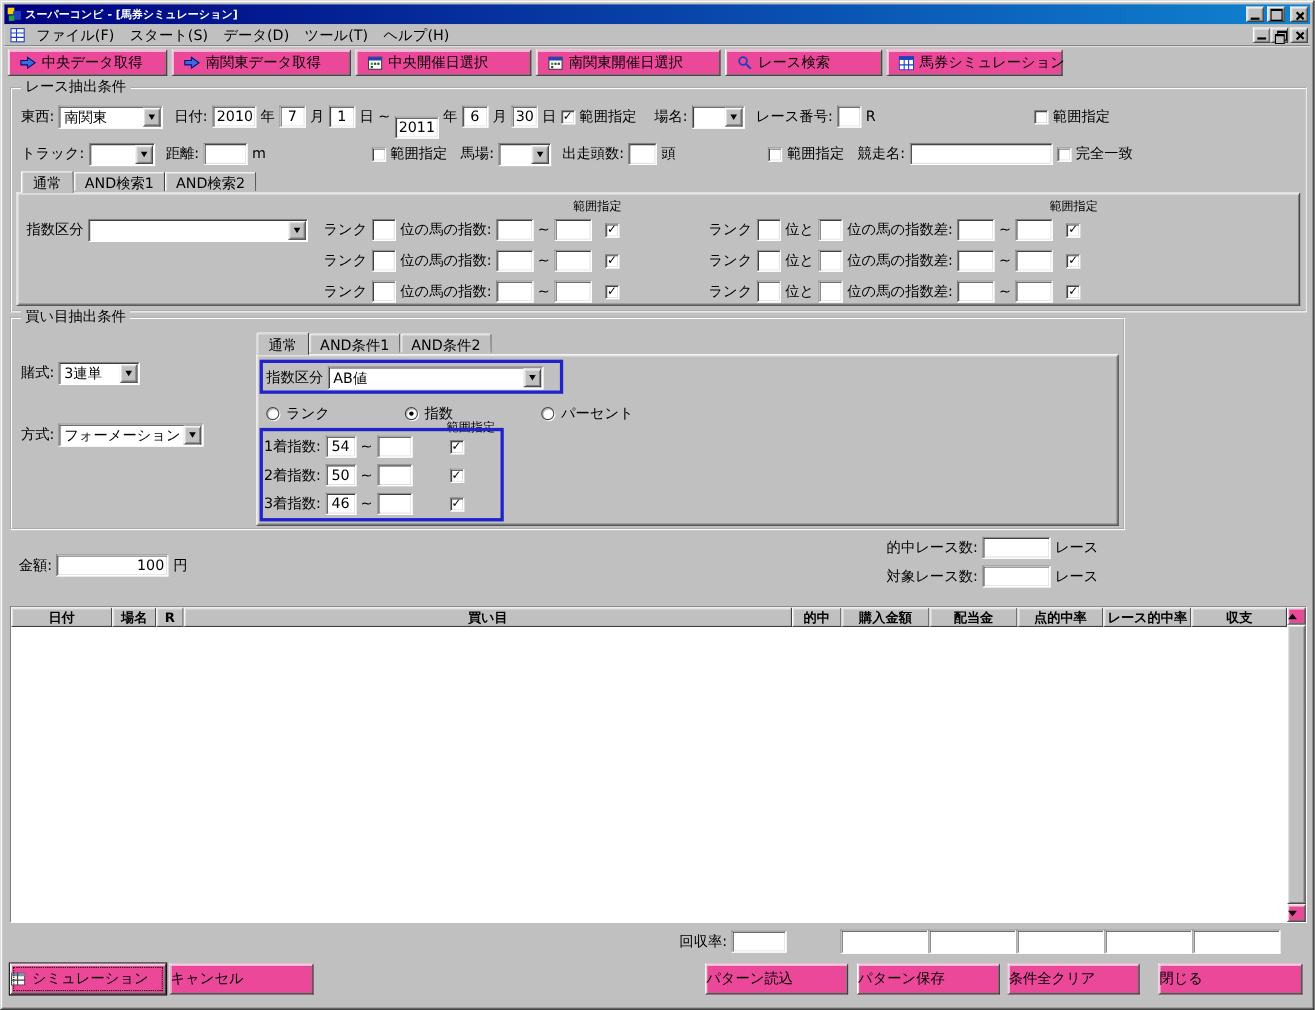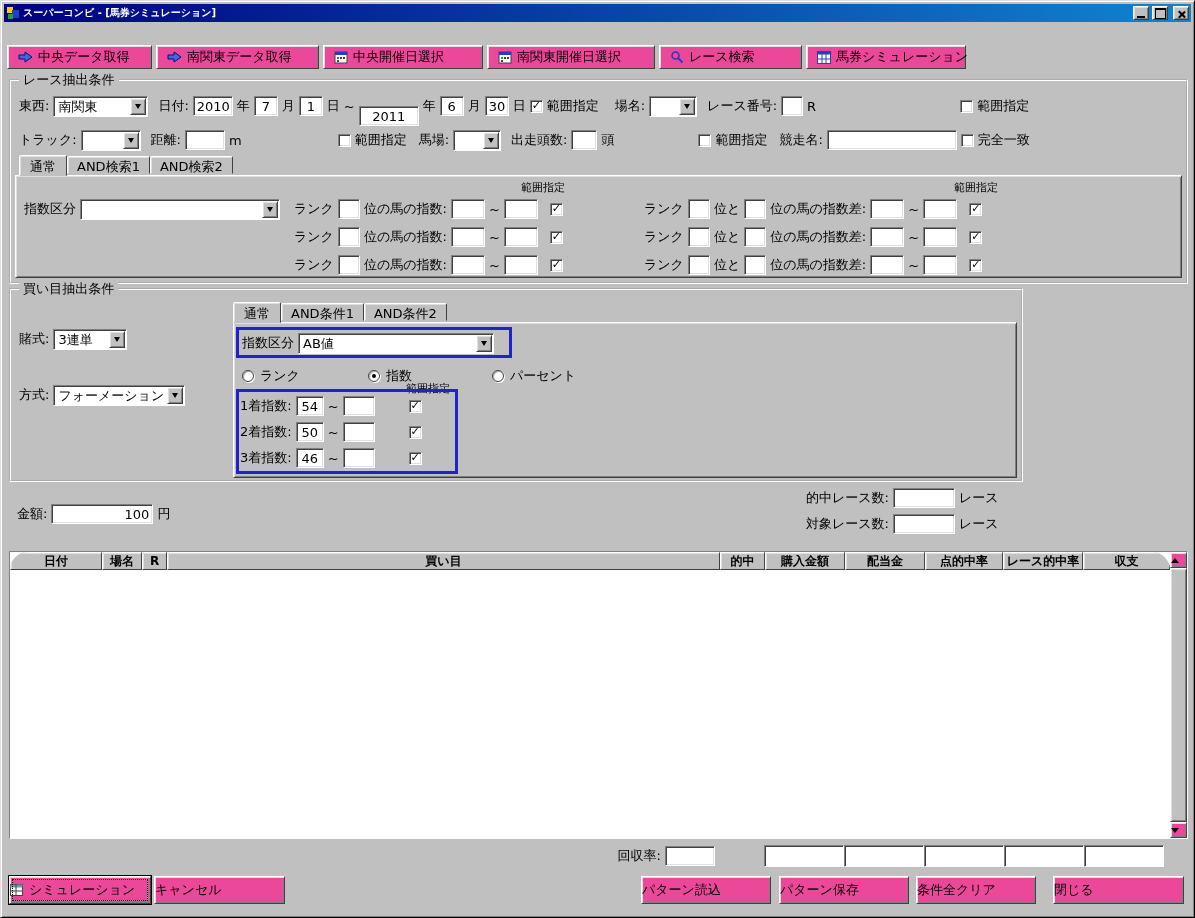--- a/index.html
+++ b/index.html
@@ -137,21 +137,21 @@
 
   
   .hibox { position: absolute; border: 3px solid #2222cc; pointer-events: none; z-index: 5; }
 
   
   .table-wrap {
     position: absolute; top: 550px; left: 8px; width: 1179px; height: 288px;
     display: flex; background: #fff;
     border: 1px solid; border-color: #808080 #fff #fff #808080;
   }
-  .table-main { flex: 1; display: flex; flex-direction: column; overflow: hidden; border-radius: 18px; }
+  .table-main { flex: 1; display: flex; flex-direction: column; overflow: hidden; }
   .thead { display: flex; height: 18px; flex: none; }
   .th {
     background: #c0c0c0; font-weight: bold; font-size: 12px; flex: none;
     border: 1px solid; border-color: #fff #404040 #404040 #fff;
     box-shadow: inset 1px 1px 0 #dfdfdf;
     display: flex; align-items: center; justify-content: center;
     overflow: hidden; white-space: nowrap;
   }
   .tbody { flex: 1; background: #fff; }
   .vscroll {
@@ -183,20 +183,39 @@
           <rect x="2" y="8" width="5" height="5" fill="#20a040"></rect>
         </svg>
     </span>
     <span class="title">スーパーコンビ - [馬券シミュレーション]</span>
     <span style="flex:1"></span>
     <span class="winbtn g-min"></span>
     <span class="winbtn g-max"></span>
     <span class="winbtn g-x" style="margin-left:2px"></span>
   </div>
 
+  <div class="menubar">
+    <span class="icon" style="margin:0 3px">
+      <svg width="14" height="14">
+          <rect x="1" y="1" width="12" height="12" fill="#fff" stroke="#2040c0"></rect>
+          <line x1="1" y1="5" x2="13" y2="5" stroke="#2040c0"></line>
+          <line x1="1" y1="9" x2="13" y2="9" stroke="#2040c0"></line>
+          <line x1="6" y1="1" x2="6" y2="13" stroke="#2040c0"></line>
+        </svg>
+    </span>
+    <span class="mitem">ファイル(F)</span>
+    <span class="mitem">スタート(S)</span>
+    <span class="mitem">データ(D)</span>
+    <span class="mitem">ツール(T)</span>
+    <span class="mitem">ヘルプ(H)</span>
+    <span style="flex:1"></span>
+    <span class="winbtn g-min"></span>
+    <span class="winbtn g-restore"></span>
+    <span class="winbtn g-x" style="margin-left:2px"></span>
+  </div>
 
   <div class="toolbar">
     <div class="btn tbtn" style="width:145px">
       <span class="icon">
           <svg width="15" height="14" viewBox="0 0 15 14">
             <path d="M1 5 h6 V2 l7 5 -7 5 V9 H1z" fill="#3a6bd6" stroke="#001080"></path>
           </svg>
         </span>
       <span>中央データ取得</span>
     </div>
@@ -267,21 +286,21 @@
         <span class="combo-btn"></span>
       </span>
       <span class="lbl" style="margin-left:6px">日付:</span>
       <input class="tin" style="width: 40px;" value="2010">
       <span class="lbl">年</span>
       <input class="tin" style="width: 24px;" value="7">
       <span class="lbl">月</span>
       <input class="tin" style="width: 24px;" value="1">
       <span class="lbl">日</span>
       <span class="lbl">~</span>
-      <input class="tin" style="width: 60px; margin-top: 20px;" value="2011">
+      <input class="tin" style="width: 40px; margin-top: 20px;" value="2011">
       <span class="lbl">年</span>
       <input class="tin" style="width: 24px;" value="6">
       <span class="lbl">月</span>
       <input class="tin" style="width: 24px;" value="30">
       <span class="lbl">日</span>
       <span class="cb checked"></span>
       <span class="lbl">範囲指定</span>
       <span class="lbl" style="margin-left:12px">場名:</span>
       <span class="combo" style="width:48px">
         <span class="combo-text"></span>

